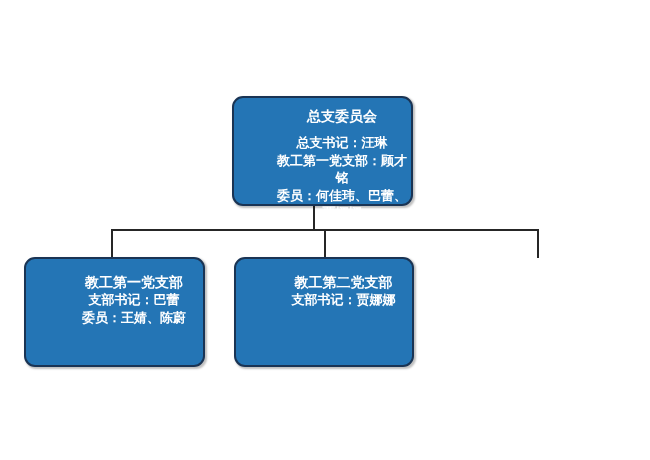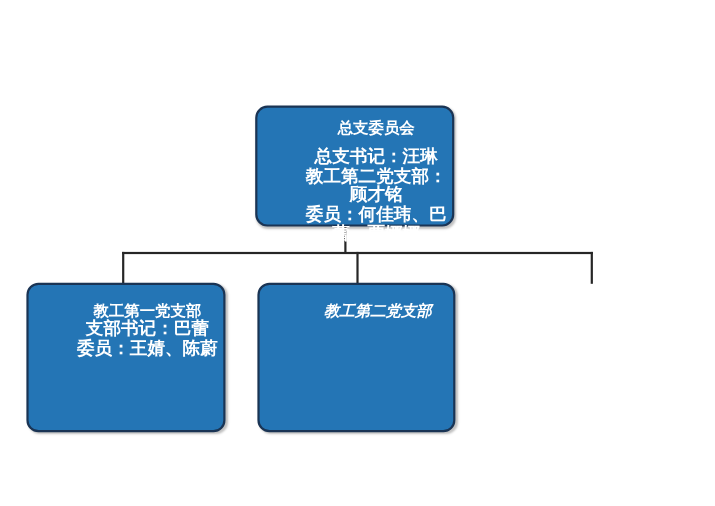--- a/index.html
+++ b/index.html
@@ -30,30 +30,30 @@
   .node .title {
     display: block;
     font-size: 14px;
     line-height: 18px;
   }
   .node .body {
     display: block;
   }
   .node .line {
     display: block;
-    font-size: 16px;
+    font-size: 13px;
     line-height: 17.5px;
   }
   #node-root { left: 232px; top: 96px; width: 181px; height: 110px; }
   #node-root .title { margin-top: 9px; }
   #node-root .body  { margin-top: 9px; }
 
-  .child-node { top: 257px; width: 181px; height: 136px; }
+  .child-node { top: 257px; width: 181px; height: 110px; }
   #node-child-0 { left: 24px; }
-  #node-child-1 { left: 234px; width: 180px; font-style: italic; }
+  #node-child-1 { left: 234px; width: 180px; }
   #node-child-2 { left: 448px; width: 180px; }
   .child-node .title { margin-top: 14px; }
   .child-node .body  { }
 
   .connector {
     position: absolute;
     background: var(--connector, #262626);
   }
   .connector.v { width: 2px; }
   .connector.h { height: 2px; }
@@ -71,33 +71,34 @@
   <div class="connector v" id="conn-root-drop"></div>
   <div class="connector h" id="conn-crossbar"></div>
   <div class="connector v" id="conn-drop-left"></div>
   <div class="connector v" id="conn-drop-mid"></div>
   <div class="connector v" id="conn-drop-right"></div>
 
   <div class="node" id="node-root">
     <span class="title">总支委员会</span>
     <span class="body">
       <span class="line">总支书记：汪琳</span>
-      <span class="line">教工第二党支部：顾才铭</span>
+      <span class="line">教工第一党支部：顾才铭</span>
       <span class="line">委员：何佳玮、巴蕾、贾娜娜</span>
     </span>
   </div>
 
   <div class="node child-node" id="node-child-0">
     <span class="title">教工第一党支部</span>
     <span class="body">
       <span class="line">支部书记：巴蕾</span>
       <span class="line">委员：王婧、陈蔚</span>
     </span>
   </div>
 
   <div class="node child-node" id="node-child-1">
     <span class="title">教工第二党支部</span>
     <span class="body">
+      <span class="line">支部书记：贾娜娜</span>
     </span>
   </div>
 
 
 </div>
 
 </body></html>

